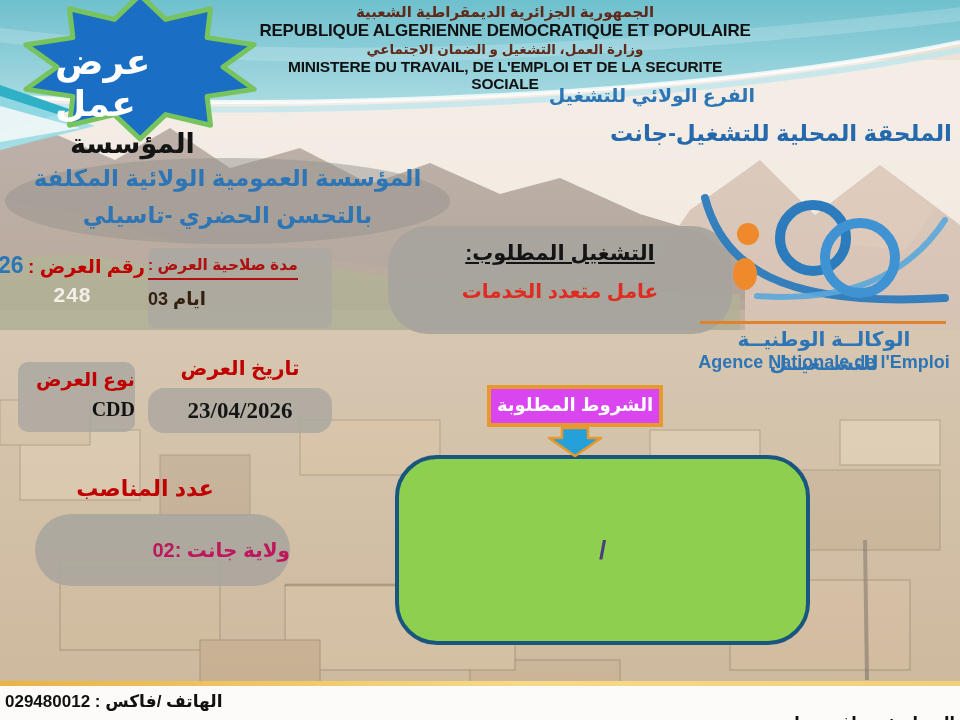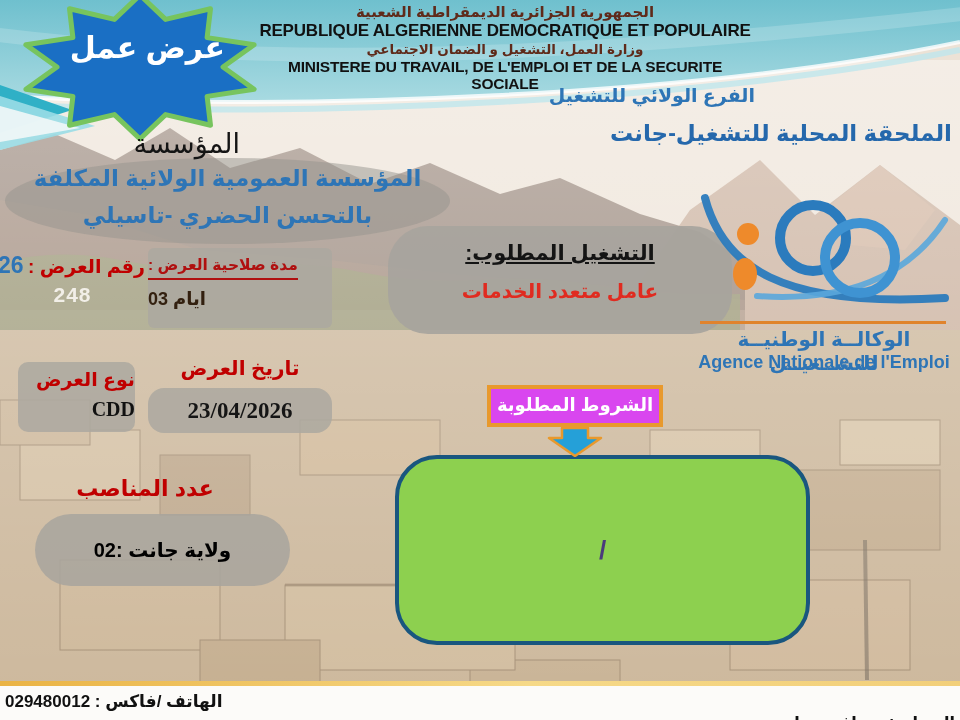--- a/index.html
+++ b/index.html
@@ -8,27 +8,27 @@
   #stage *{box-sizing:border-box;}
   .abs{position:absolute;}
   svg{display:block;}
   
   .hdr{left:255px;top:4px;width:500px;text-align:center;z-index:3;line-height:1.12;}
   .hdr .ar1{font-size:15px;font-weight:bold;color:#5f2a1a;}
   .hdr .fr1{font-size:17px;font-weight:bold;color:#111;letter-spacing:-0.2px;}
   .hdr .ar2{font-size:13.5px;font-weight:bold;color:#5f2a1a;margin-top:2px;}
   .hdr .fr2{font-size:15.5px;font-weight:bold;color:#111;letter-spacing:-0.2px;margin-top:1px;}
   
-  .star-label{left:55px;top:30px;width:170px;text-align:right;color:#fff;
-              font-size:30px;font-weight:bold;z-index:4;direction:rtl;}
+  .star-label{left:55px;top:41px;width:170px;text-align:left;color:#fff;
+              font-size:36px;font-weight:bold;z-index:4;direction:rtl;}
   
   .branch1{top:84px;right:205px;font-size:19px;font-weight:bold;color:#2e75b6;direction:rtl;z-index:3;}
   .branch2{top:120px;right:8px;font-size:23px;font-weight:bold;color:#2568ac;direction:rtl;z-index:3;}
   
-  .inst-title{left:70px;top:128px;width:170px;text-align:right;font-size:27px;font-weight:normal;color:#141414;direction:rtl;z-index:3;}
+  .inst-title{left:70px;top:128px;width:170px;text-align:left;font-size:27px;font-weight:bold;color:#141414;direction:rtl;z-index:3;}
   .inst-ellipse{left:5px;top:158px;width:445px;height:86px;background:rgba(150,148,142,.5);border-radius:50%;z-index:2;}
   .inst-name{left:5px;top:160px;width:445px;text-align:center;font-size:23px;font-weight:bold;color:#2e75b6;
              line-height:37px;direction:rtl;z-index:3;}
   
   .offnum{left:0;top:252px;width:145px;text-align:center;direction:rtl;z-index:3;white-space:nowrap;}
   .offnum .lab{color:#c00000;font-size:19px;font-weight:bold;}
   .offnum .yr{color:#2e75b6;font-size:23px;font-weight:bold;}
   .offnum .num{display:block;color:#f2efe8;font-size:21px;font-weight:bold;margin-top:4px;letter-spacing:1px;}
   
   .validity{left:148px;top:248px;width:184px;height:80px;background:rgba(172,168,160,.85);
@@ -60,21 +60,21 @@
   
   .cond{left:487px;top:385px;width:176px;height:42px;background:#d946ef;border:4px solid #e8992d;
         text-align:center;line-height:33px;color:#fff;font-size:18px;font-weight:bold;direction:rtl;z-index:3;}
   .cond-arrow{left:546px;top:427px;z-index:3;}
   .greenbox{left:395px;top:455px;width:415px;height:190px;background:#8dd04f;border:4px solid #19567f;
             border-radius:42px;z-index:2;text-align:center;line-height:182px;
             font-size:26px;font-weight:bold;color:#4a3b7c;}
   
   .count-lab{left:55px;top:476px;width:180px;text-align:center;font-size:22px;font-weight:bold;color:#c00000;direction:rtl;z-index:3;}
   .count-pill{left:35px;top:514px;width:255px;height:72px;background:rgba(168,165,157,.85);border-radius:36px;
-              text-align:center;line-height:72px;font-size:20px;font-weight:bold;color:#000000;direction:rtl;z-index:2;}
+              line-height:72px;font-size:20px;font-weight:bold;color:#be185d;direction:rtl;z-index:2;}
   
   .gold-line{left:0;top:681px;width:960px;height:5px;background:linear-gradient(90deg,#eab344,#f6d988 55%,#f2cf7a);z-index:3;}
   .footer-bg{left:0;top:686px;width:960px;height:34px;background:#fcfbf9;z-index:3;}
   .f-phone{left:5px;top:691px;font-size:17px;font-weight:bold;color:#111;direction:rtl;z-index:4;}
   .f-email{left:330px;top:691px;width:300px;text-align:center;z-index:4;
            font-family:"Liberation Serif","DejaVu Serif",serif;font-size:17px;font-weight:bold;}
   .f-email .lab{color:#111;}
   .f-email .mail{color:#c79000;text-decoration:underline;cursor:pointer;}
   .f-email .tld{color:#215a93;}
   .f-addr{right:5px;top:692px;font-size:16px;font-weight:bold;color:#111;direction:rtl;z-index:4;margin-top:21px;}

